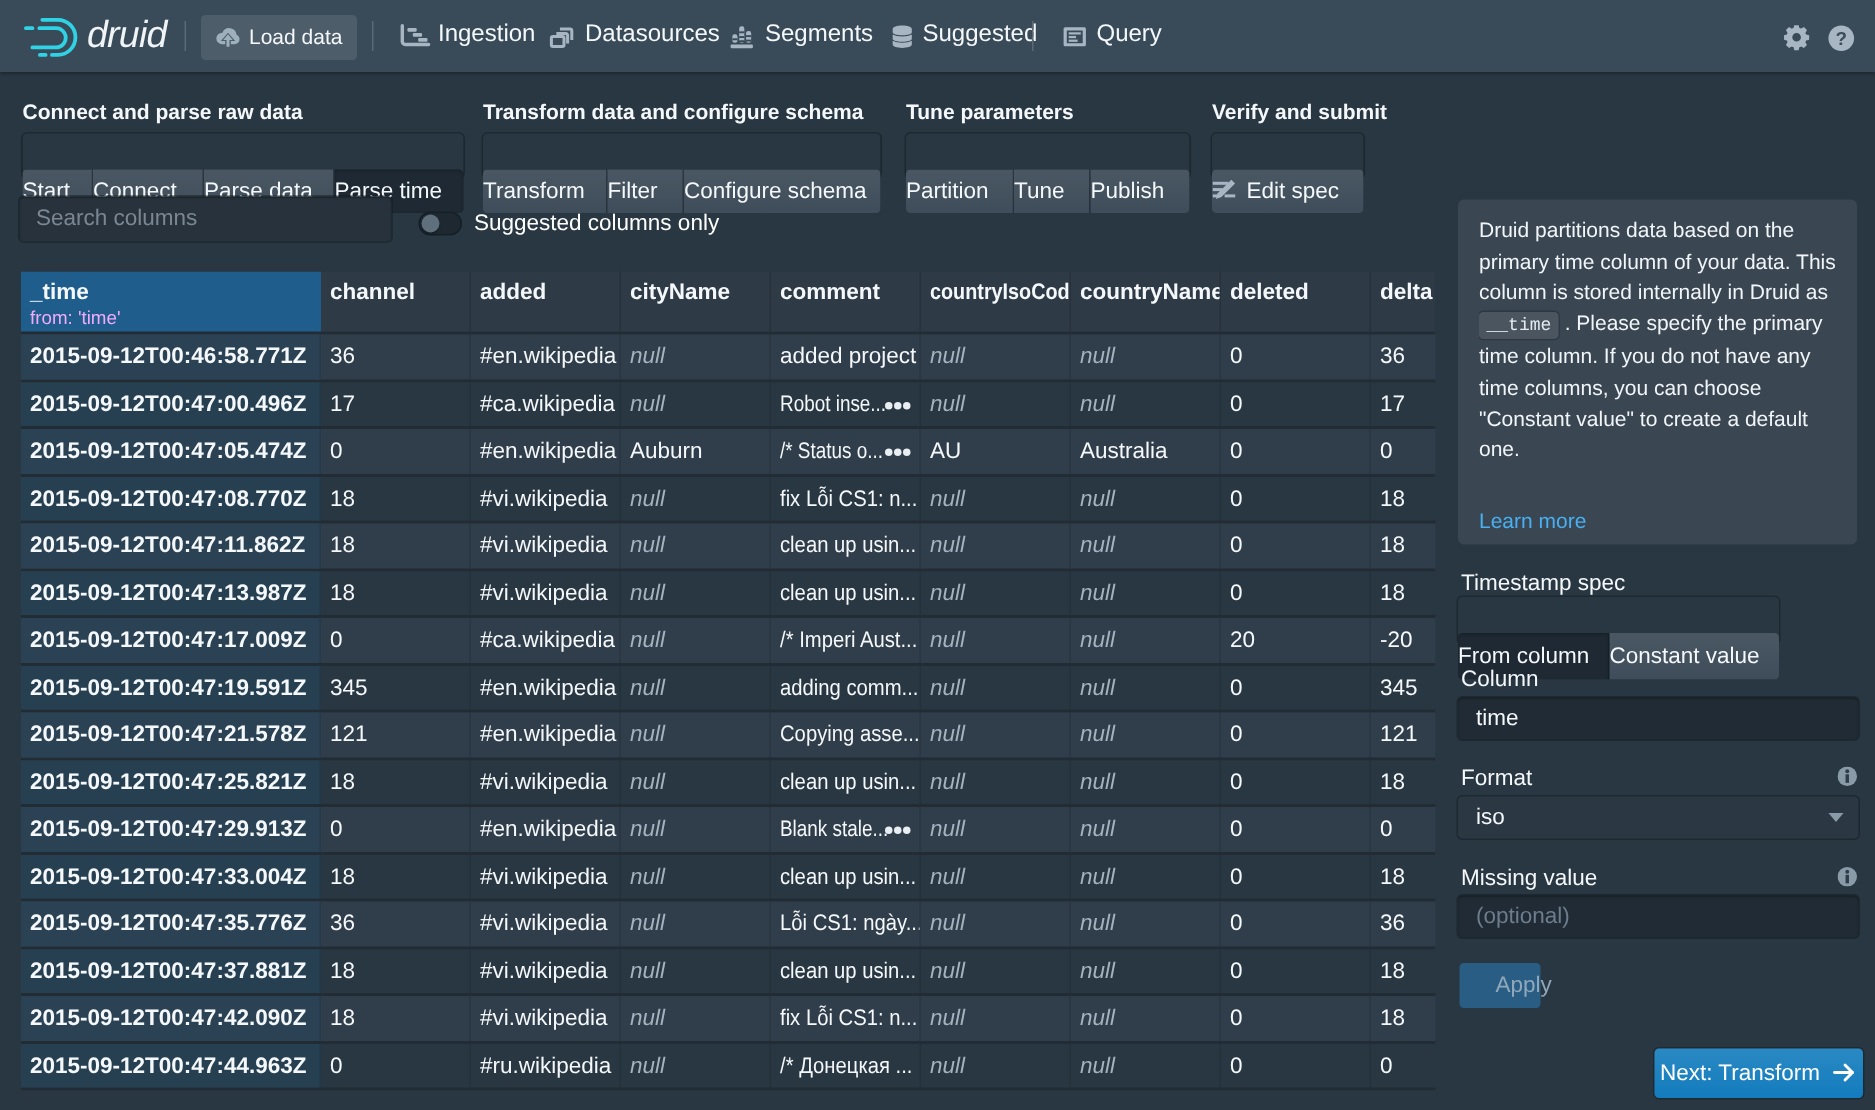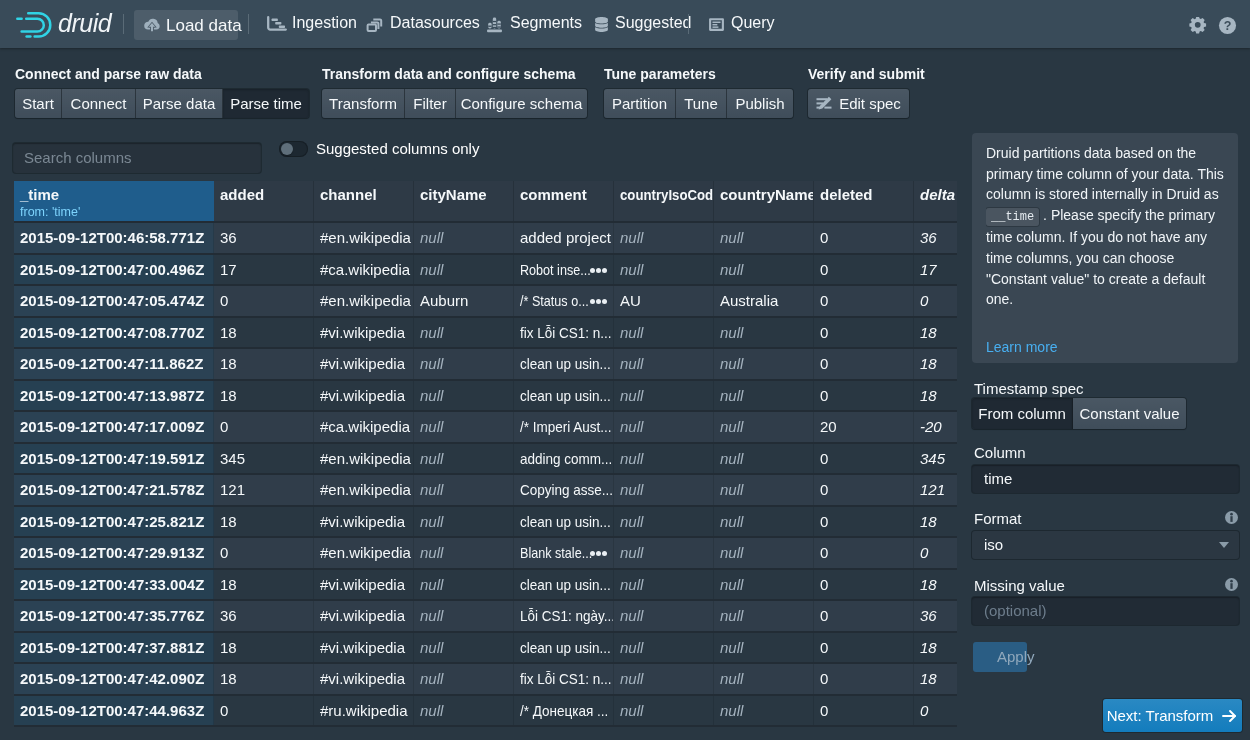--- a/index.html
+++ b/index.html
@@ -7,61 +7,61 @@
   -webkit-font-smoothing:antialiased; position:relative; }
 
 
 .nav { position:absolute; left:0; top:0; width:1250px; height:48px; background:#394b59;
   box-shadow:0 1px 2px rgba(16,22,26,.5); }
 .brand { position:absolute; left:58px; top:9px; font-size:25px; font-style:italic;
   color:#f0f4f7; letter-spacing:-0.5px; }
 .navdiv { position:absolute; top:14px; width:1px; height:20px; background:#5a6b77; }
 .loadbtn { position:absolute; left:134px; top:10px; width:104px; height:30px;
   background:#4d5d6a; border-radius:3px; }
-.loadbtn span { position:absolute; left:32px; top:6px; font-size:17px; color:#f5f8fa; white-space:nowrap; }
+.loadbtn span { position:absolute; left:32px; top:6px; font-size:14px; color:#f5f8fa; white-space:nowrap; }
 .navitem { position:absolute; top:0; height:48px; font-size:16px; color:#f5f8fa; }
 .navic { position:absolute; top:16px; }
 .navtxt { position:absolute; top:14px; font-size:16px; }
 
 
 .grplabel { position:absolute; top:66px; font-size:14px; font-weight:bold; color:#f5f8fa; }
 .bgroup { position:absolute; top:89px; height:29px; display:flex; border-radius:3px;
   box-shadow:0 0 0 1px rgba(16,22,26,.4), 0 1px 1px rgba(16,22,26,.3); }
-.seg { height:29px; line-height:29px; text-align:center; font-size:15px; color:#f5f8fa;
+.seg { height:29px; line-height:29px; font-size:15px; color:#f5f8fa;
   background:#3f4d5a linear-gradient(to bottom, rgba(255,255,255,.06), rgba(255,255,255,0));
-  border-right:1px solid rgba(16,22,26,.5); }
+  border-right:1px solid rgba(16,22,26,.5);margin-top:24px; }
 .seg:first-child { border-radius:3px 0 0 3px; }
 .seg:last-child { border-radius:0 3px 3px 0; border-right:none; }
 .seg.only { border-radius:3px; border-right:none; }
 .seg.active { background:#1f2933; box-shadow:inset 0 1px 2px rgba(16,22,26,.4); }
 
 
-.search { position:absolute; left:13px; top:143px; width:248px; height:30px;
+.search { position:absolute; left:13px; top:131px; width:248px; height:30px;
   background:#27323c; border-radius:3px; box-shadow:0 0 0 1px rgba(16,22,26,.4), inset 0 1px 1px rgba(16,22,26,.5);
   font-size:15px; line-height:30px; padding-left:11px; color:rgba(167,182,194,.65); }
 .switchpill { position:absolute; left:279px; top:141px; width:29px; height:16px; border-radius:8px;
   background:#1d2831; box-shadow:inset 0 0 0 1px rgba(16,22,26,.5); }
 .knob { position:absolute; left:2px; top:2px; width:12px; height:12px; border-radius:6px;
   background:#5f6f7b; box-shadow:0 1px 1px rgba(16,22,26,.5); }
 .swlabel { position:absolute; left:316px; top:140px; font-size:15px; color:#ffffff; }
 
 
 .tbl { position:absolute; left:14px; top:181px; width:943px; height:546px; overflow:hidden;
   font-size:15px; }
 .hdr { display:flex; height:42px; border-bottom:2px solid #222c35; box-sizing:border-box;justify-content:space-between; }
 .h { flex:none; background:#2e3a46; padding:5px 0 0 6px; font-weight:bold; overflow:hidden;
   white-space:nowrap; border-right:1px solid rgba(16,22,26,.25); }
 .h.ht { background:#1f5d8c; border-right:none; }
-.hsub { font-weight:normal; font-size:12.5px; color:#7dd3fc; margin-top:2px; }
+.hsub { font-weight:normal; font-size:12.5px; color:#f0abfc; margin-top:2px; }
 .row { display:flex; height:31.5px; border-bottom:2px solid #222c35; }
 .row.odd  { background:#303d4a; }
 .row.even { background:#293742; }
 .c { flex:none; line-height:29.5px; padding-left:6px; overflow:hidden; white-space:nowrap;
   border-right:1px solid rgba(16,22,26,.18); }
-.w0 { width:200px; } .w1 { width:100px; } .w2 { width:43px; border-right:none;font-style:italic; }
+.w0 { width:200px; } .w1 { width:100px; } .w2 { width:43px; border-right:none; }
 .ct { font-weight:bold; }
 .row.odd  .ct { background:#2b4254; }
 .row.even .ct { background:#264052; }
 .nul { font-style:italic; color:#a5b3bf; }
 .rel { position:relative; }
 .dots { position:absolute; right:18px; top:13px; width:5px; height:5px; border-radius:50%;
   background:#e9eef2; box-shadow:6px 0 0 #e9eef2, 12px 0 0 #e9eef2; }
 .com { display:inline-block; transform:scaleX(.84); transform-origin:0 70%; white-space:nowrap; }
 .cx  { display:inline-block; transform:scaleX(.9); transform-origin:0 70%; white-space:nowrap; }
 .hx  { display:inline-block; transform:scaleX(.88); transform-origin:0 70%; }
@@ -214,22 +214,22 @@
 
 <div class="search">Search columns</div>
 <div class="switchpill">
     <div class="knob"></div>
   </div>
 <div class="swlabel">Suggested columns only</div>
 
 <div class="tbl">
   <div class="hdr">
     <div class="h ht w0">_time<div class="hsub">from: 'time'</div></div>
+    <div class="h w1">channel</div>
     <div class="h w1">added</div>
-    <div class="h w1">channel</div>
     <div class="h w1">cityName</div>
     <div class="h w1">comment</div>
     <div class="h w1"><span class="hx">countryIsoCode</span></div>
     <div class="h w1">countryName</div>
     <div class="h w1">deleted</div>
     <div class="h w2">delta</div>
   </div>
 <div class="row odd">
       <div class="c ct w0">2015-09-12T00:46:58.771Z</div>
       <div class="c w1">36</div>

